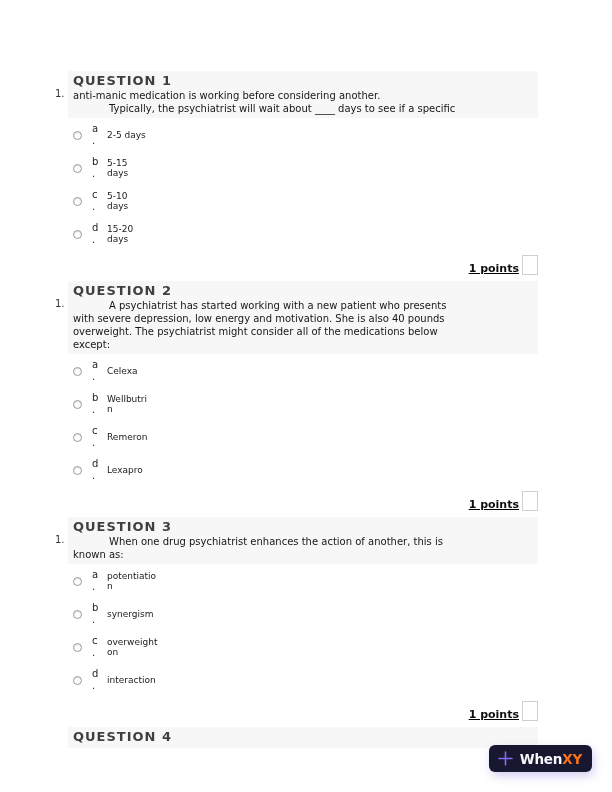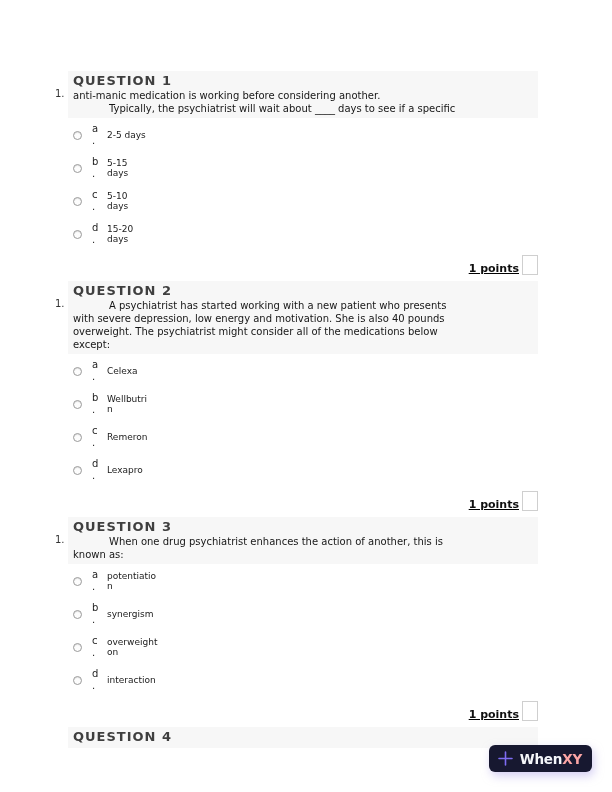--- a/index.html
+++ b/index.html
@@ -107,21 +107,21 @@
     background:#171830;
     border-radius:6px;
     display:flex;
     align-items:center;
     padding:0 10px 0 9px;
     box-shadow:2px 4px 10px rgba(176,166,232,0.55);
   }
   .brand-plus { display:flex; align-items:center; margin-right:7px; }
   .brand-text { font-size:13.5px; font-weight:bold; letter-spacing:-0.2px; }
   .brand-primary { color:#f5f6fa; }
-  .brand-secondary { color:#fca5a5; }
+  .brand-secondary { color:#f97316; }
 </style>
 </head>
 <body>
 
 <div class="content">
 
   <section class="question">
     <span class="q-num">1.</span>
     <div class="q-band">
       <h2 class="q-header">QUESTION 1</h2>

